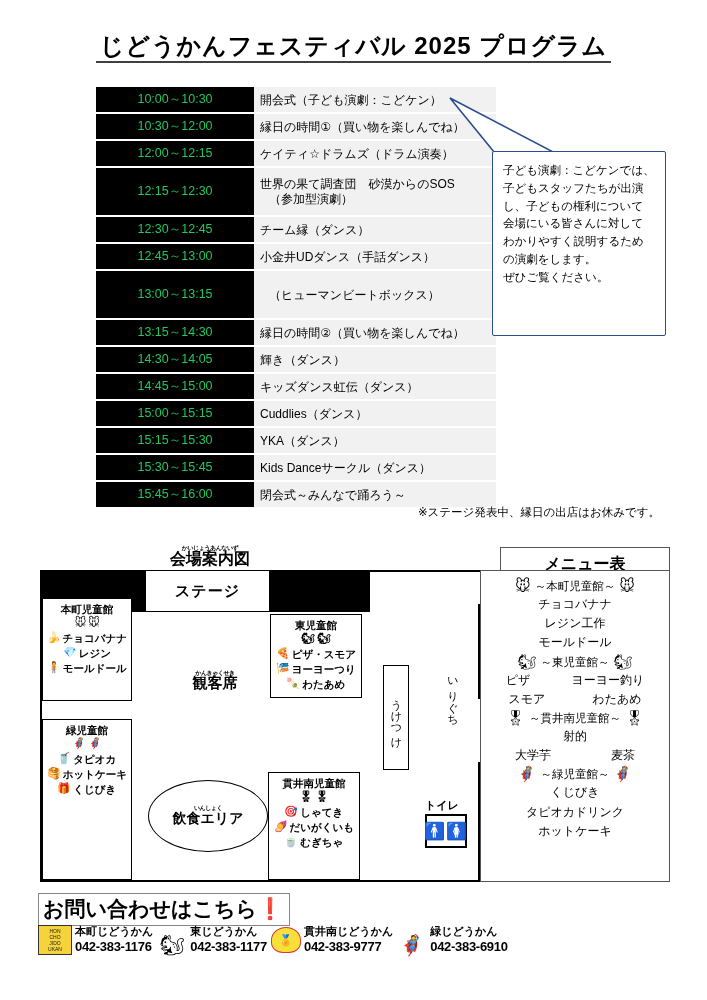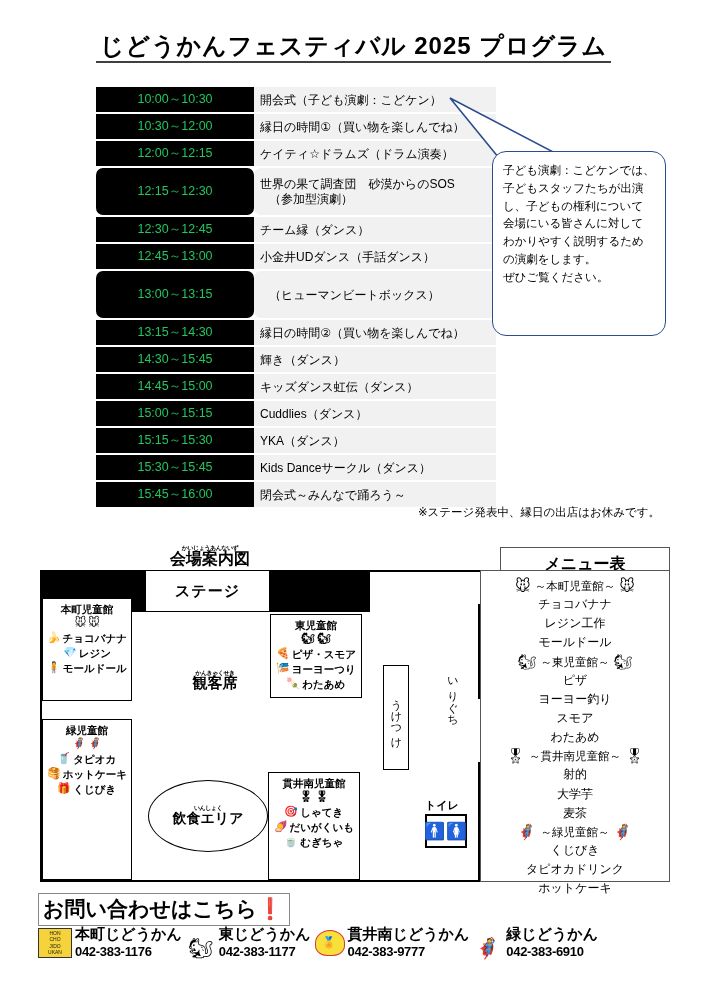--- a/index.html
+++ b/index.html
@@ -37,37 +37,37 @@
   }
   .sname {
     flex:1 1 auto;
     background:#f1f1f1;
     padding:2px 20px 1px 6px;
     font-size:12px;
     display:flex; flex-direction:column; justify-content:center;
     line-height:1.25;
   }
   .srow.h1 .stime, .srow.h1 .sname { min-height:25px; }
-  .srow.h2 .stime, .srow.h2 .sname { min-height:47px;border-radius:7px; }
+  .srow.h2 .stime, .srow.h2 .sname { min-height:47px; }
   .sname .l2 { padding-left:9px; }
 
   ruby { ruby-align:center; }
   rt { font-size:6px; line-height:1; letter-spacing:-0.5px; }
 
   .note {
     position:absolute; left:0; top:505px; width:660px;
     text-align:right; font-size:11.5px;
   }
 
   
   .callout-wrap { position:absolute; left:430px; top:88px; width:260px; height:270px; }
   .callout-svg { position:absolute; left:0; top:0; }
   .callout-box {
     position:absolute; left:62px; top:63px; width:174px; height:185px;
-    border:1.6px solid #2a4d8f; border-radius:14px; background:#fff;
+    border:1.6px solid #2a4d8f; border-radius:2px; background:#fff;
     padding:10px 8px 6px 10px;
     font-size:11.5px; line-height:1.55;
   }
 
   
   .sec-h {
     position:absolute; font-size:16px; font-weight:bold; text-align:center;
   }
   .sec-h.map { left:120px; top:545px; width:180px; }
   .sec-h.menu { left:500px; top:547px; width:170px; }
@@ -136,33 +136,33 @@
   .menu {
     position:absolute; left:480px; top:570px; width:190px; height:312px;
     border:1.2px solid #555; background:#fff;
     padding:6px 4px; text-align:center;
   }
   .m-head {
     display:flex; align-items:center; justify-content:center; gap:4px;
     font-size:11.5px; margin:2px 0 1px 0;
   }
   .m-item { font-size:12px; line-height:1.6; }
-  .m-pair { display:flex; justify-content:space-around; font-size:12px; line-height:1.6;flex-direction:column; }
+  .m-pair { display:flex; justify-content:space-around; font-size:12px; line-height:1.6; }
   .mascot { font-size:15px; font-family:"DejaVu Sans",sans-serif; line-height:1; }
 
   
   .foot-title {
     position:absolute; left:38px; top:893px;
     font-size:21px; font-weight:bold;
     border:1.2px solid #888; padding:1px 6px 2px 4px; background:#fff;
   }
   .contacts { position:absolute; left:38px; top:925px; width:660px; display:flex; align-items:center; }
   .contact { display:flex; align-items:center; gap:3px; margin-right:4px; }
   .c-text { font-size:12px; font-weight:bold; line-height:1.25; white-space:nowrap; }
-  .c-name { font-size:15px; }
+  .c-name { font-size:11px; }
   .c-tel { font-size:13px; letter-spacing:-0.3px; }
   .book-icon {
     width:34px; height:30px; background:#f5d33a; border:1.6px solid #333;
     font-size:5px; line-height:1.25; text-align:center; color:#222;
     display:flex; flex-direction:column; align-items:center; justify-content:center;
   }
   .badge {
     width:30px; height:26px; border-radius:50% 50% 40% 40%;
     background:#f7e03a; border:1.5px solid #d33; display:flex;
     align-items:center; justify-content:center; font-size:11px;
@@ -226,21 +226,21 @@
           <div class="l2">（ヒューマンビートボックス）</div>
         </div>
       </div>
       <div class="srow h1">
         <div class="stime">13:15～14:30</div>
         <div class="sname">
           <div>縁日の時間②（買い物を楽しんでね）</div>
         </div>
       </div>
       <div class="srow h1">
-        <div class="stime">14:30～15:45</div>
+        <div class="stime">14:30～14:05</div>
         <div class="sname">
           <div>輝き（ダンス）</div>
         </div>
       </div>
       <div class="srow h1">
         <div class="stime">14:45～15:00</div>
         <div class="sname">
           <div>キッズダンス虹伝（ダンス）</div>
         </div>
       </div>

